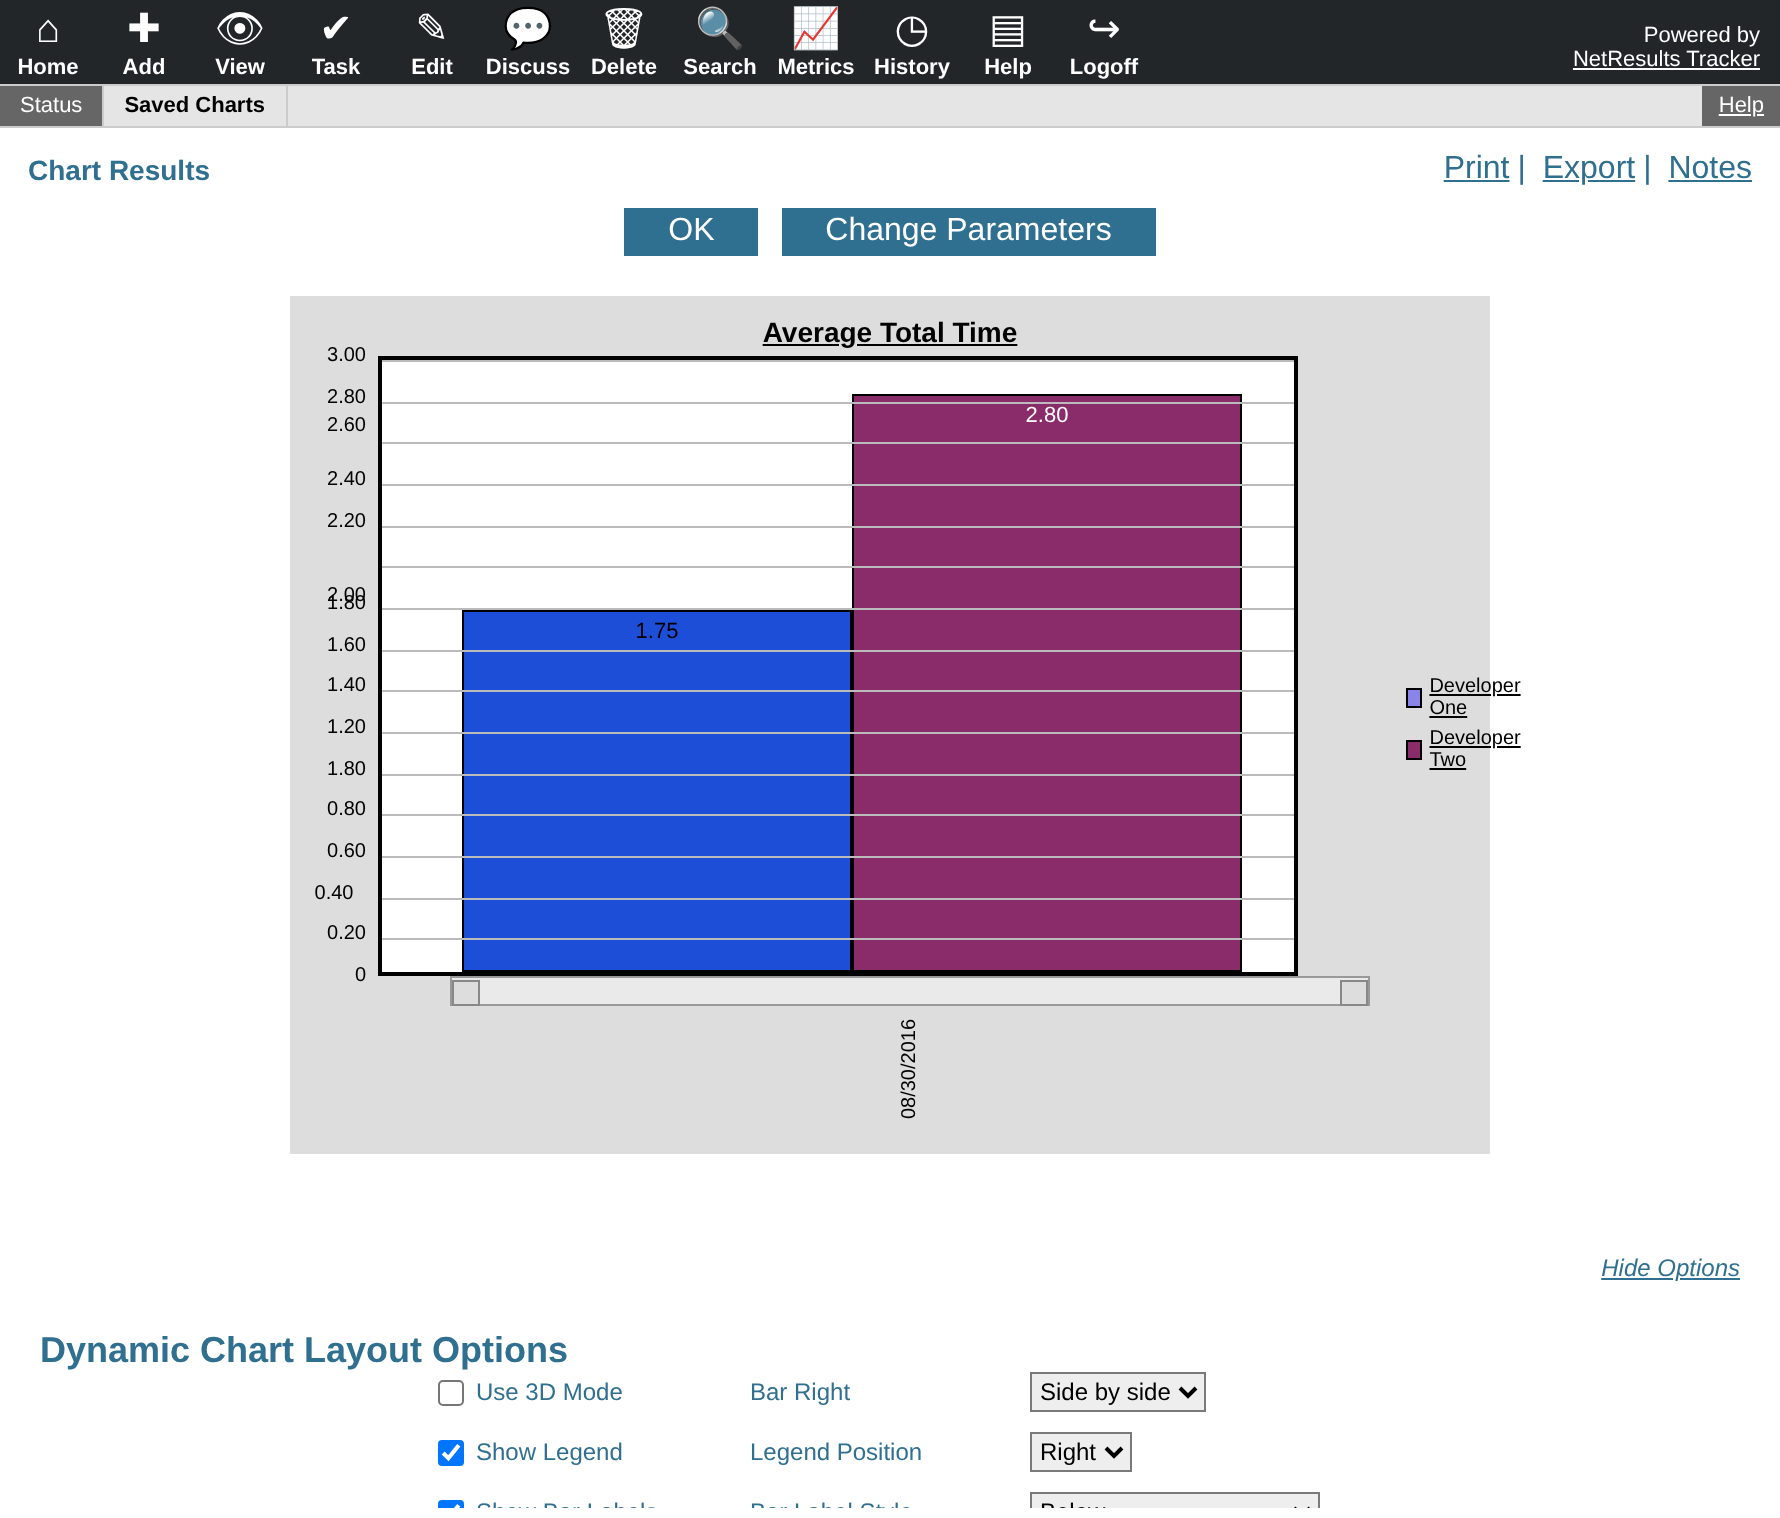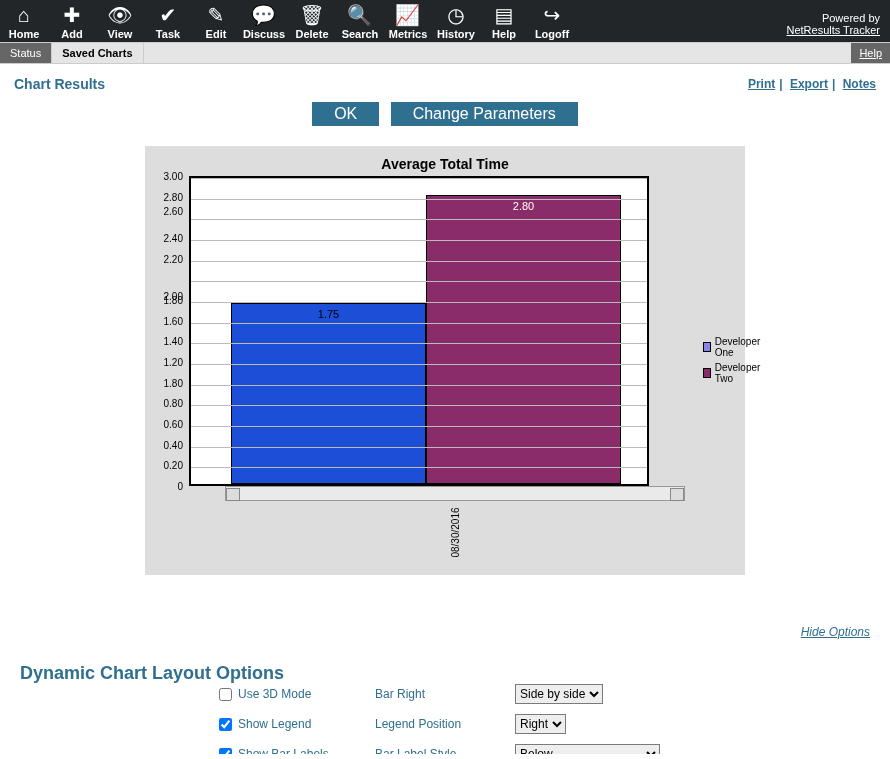--- a/index.html
+++ b/index.html
@@ -20,29 +20,29 @@
   .tab.inactive { background:#666; color:#fff; }
   .tab.active { background:#e5e5e5; color:#000; font-weight:bold; }
   .help-tab { margin-left:auto; background:#666; color:#fff; padding:0 8px; text-decoration:underline; font-size:11px; cursor:pointer; }
 
   
   .content-outer { height:690px; overflow-y:scroll; }
   .content { padding:12px 14px 40px 14px; }
 
   .section-title { color:#2f6f8f; font-weight:bold; font-size:14px; }
   .topline { display:flex; align-items:center; }
-  .toplinks { margin-left:auto; font-size:12px;font-weight:bold; }
+  .toplinks { margin-left:auto; font-size:16px; }
   .toplinks a { color:#2f6f8f; text-decoration:underline; cursor:pointer; }
   .toplinks .sep { color:#2f6f8f; margin:0 4px; }
 
   .btnrow { text-align:center; margin:10px 0 20px 0; }
   .btn { display:inline-block; background:#2f6f8f; color:#fff; padding:3px 22px; border:none; font-size:16px; margin:0 4px; cursor:pointer; }
 
   
-  .chart-wrap { width:600px; margin:0 auto 50px auto; background:#dddddd; padding:10px 8px 14px 8px; }
+  .chart-wrap { width:600px; margin:0 auto 50px auto; background:#dddddd; padding:10px 8px 14px 8px;text-decoration:underline; }
   .chart-title { text-align:center; font-weight:bold; font-size:14px; margin-bottom:4px; }
   .chart-body { display:flex; }
   .plot { background:#fff; border:2px solid #000; width:460px; height:310px; position:relative; overflow:hidden; }
   .yaxis { position:absolute; left:-38px; top:0; bottom:0; width:36px; }
   .plot-outer { position:relative; margin-left:36px; }
   .ytick { position:absolute; width:36px; text-align:right; font-size:10px; color:#000; padding-right:4px; transform:translateY(-50%); }
   .grid { position:absolute; left:0; right:0; height:0; border-top:1px solid #bbb; }
   .bars { position:absolute; left:40px; right:30px; bottom:0; top:0; }
   .bar { position:absolute; bottom:0; }
   .bar.dev1 { background:#1d4ed8; border:1px solid #000; }
@@ -157,21 +157,21 @@
         <button class="btn">Change Parameters</button>
       </div>
 
       <div class="chart-wrap">
         <div class="chart-title">Average Total Time</div>
         <div class="chart-body">
           <div class="plot-outer">
             <div class="yaxis" id="yaxis">
                 <div class="ytick" style="top: 310px;">0</div>
                 <div class="ytick" style="top: 289.333px;">0.20</div>
-                <div class="ytick" style="top: 268.667px;">0.40</div>
+                <div class="ytick" style="top: 268.667px; text-align: center;">0.40</div>
                 <div class="ytick" style="top: 248px;">0.60</div>
                 <div class="ytick" style="top: 227.333px;">0.80</div>
                 <div class="ytick" style="top: 206.667px;">1.80</div>
                 <div class="ytick" style="top: 186px;">1.20</div>
                 <div class="ytick" style="top: 165.333px;">1.40</div>
                 <div class="ytick" style="top: 144.667px;">1.60</div>
                 <div class="ytick" style="top: 124px;">1.80</div>
                 <div class="ytick" style="top: 120px;">2.00</div>
                 <div class="ytick" style="top: 82.6667px;">2.20</div>
                 <div class="ytick" style="top: 62px;">2.40</div>

